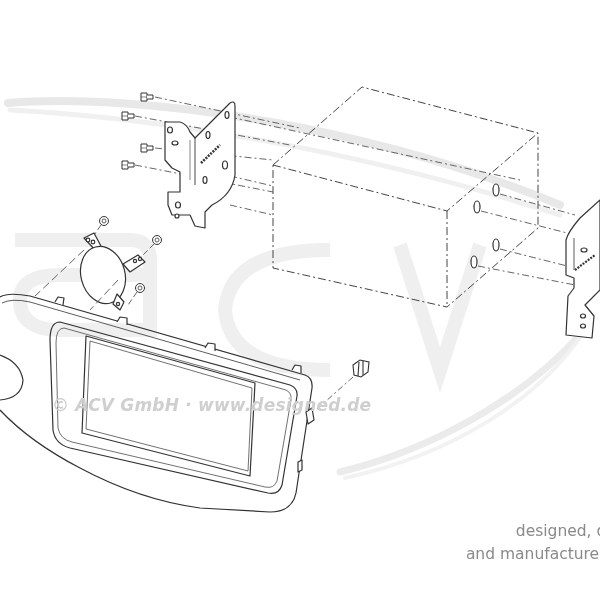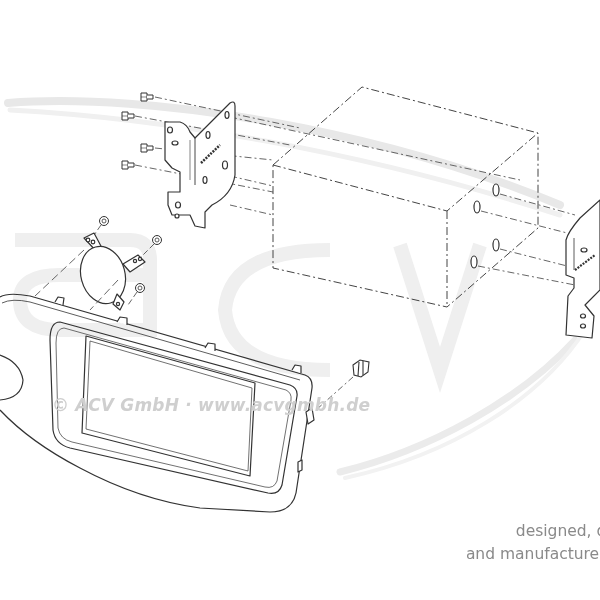--- a/index.html
+++ b/index.html
@@ -161,19 +161,19 @@
     </g>
 
     <g fill="#fff" stroke="#333" stroke-width="1.1">
       <path d="M353 365 L 360 360 L 369 362 L 368 372 L 361 377 L 354 375 Z"></path>
       <line x1="359" y1="362" x2="358" y2="376"></line>
       <line x1="363" y1="361" x2="363" y2="375"></line>
     </g>
     <line x1="353" y1="377" x2="316" y2="410" stroke="#555" stroke-width="0.9" stroke-dasharray="6 3 2 3"></line>
   </svg>
 
-  <div class="copyright">© ACV GmbH · www.acvgmbh.de</div>
+  <div class="copyright">© ACV GmbH · www.designed.de</div>
 
   <div class="tagline">
     <div class="tag1">designed, dev</div>
     <div class="tag2">and manufactured</div>
   </div>
 </div>
 
 </body></html>

